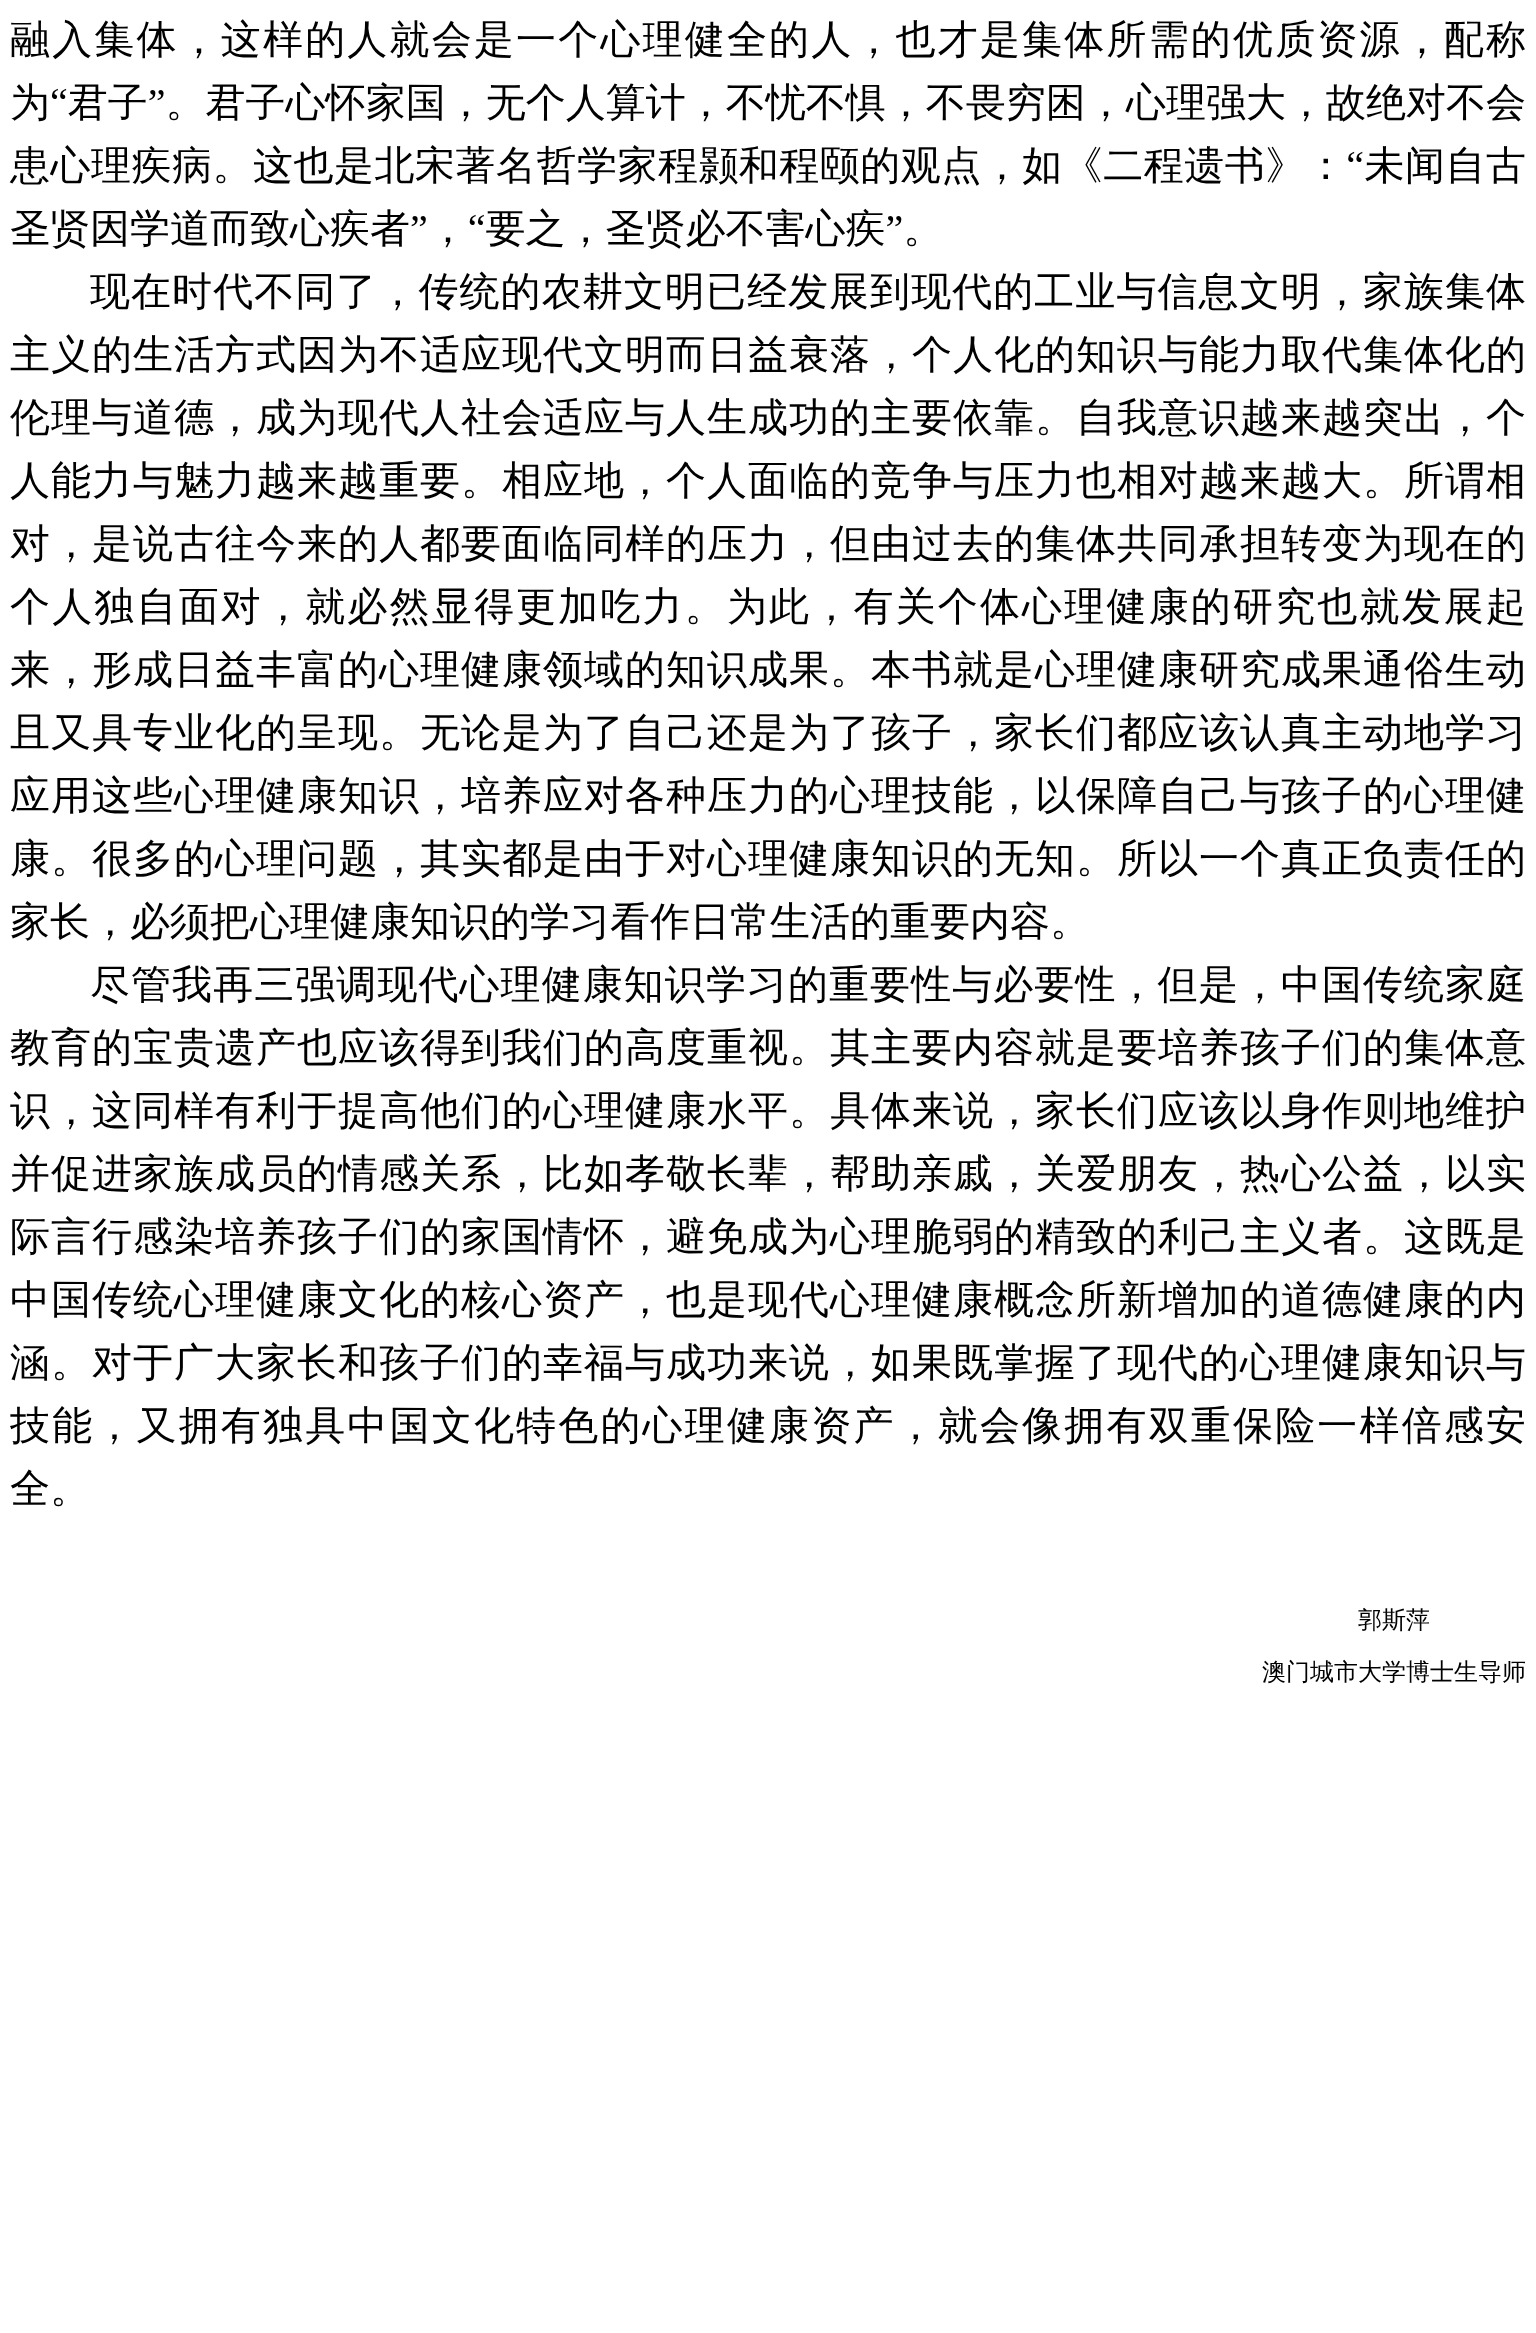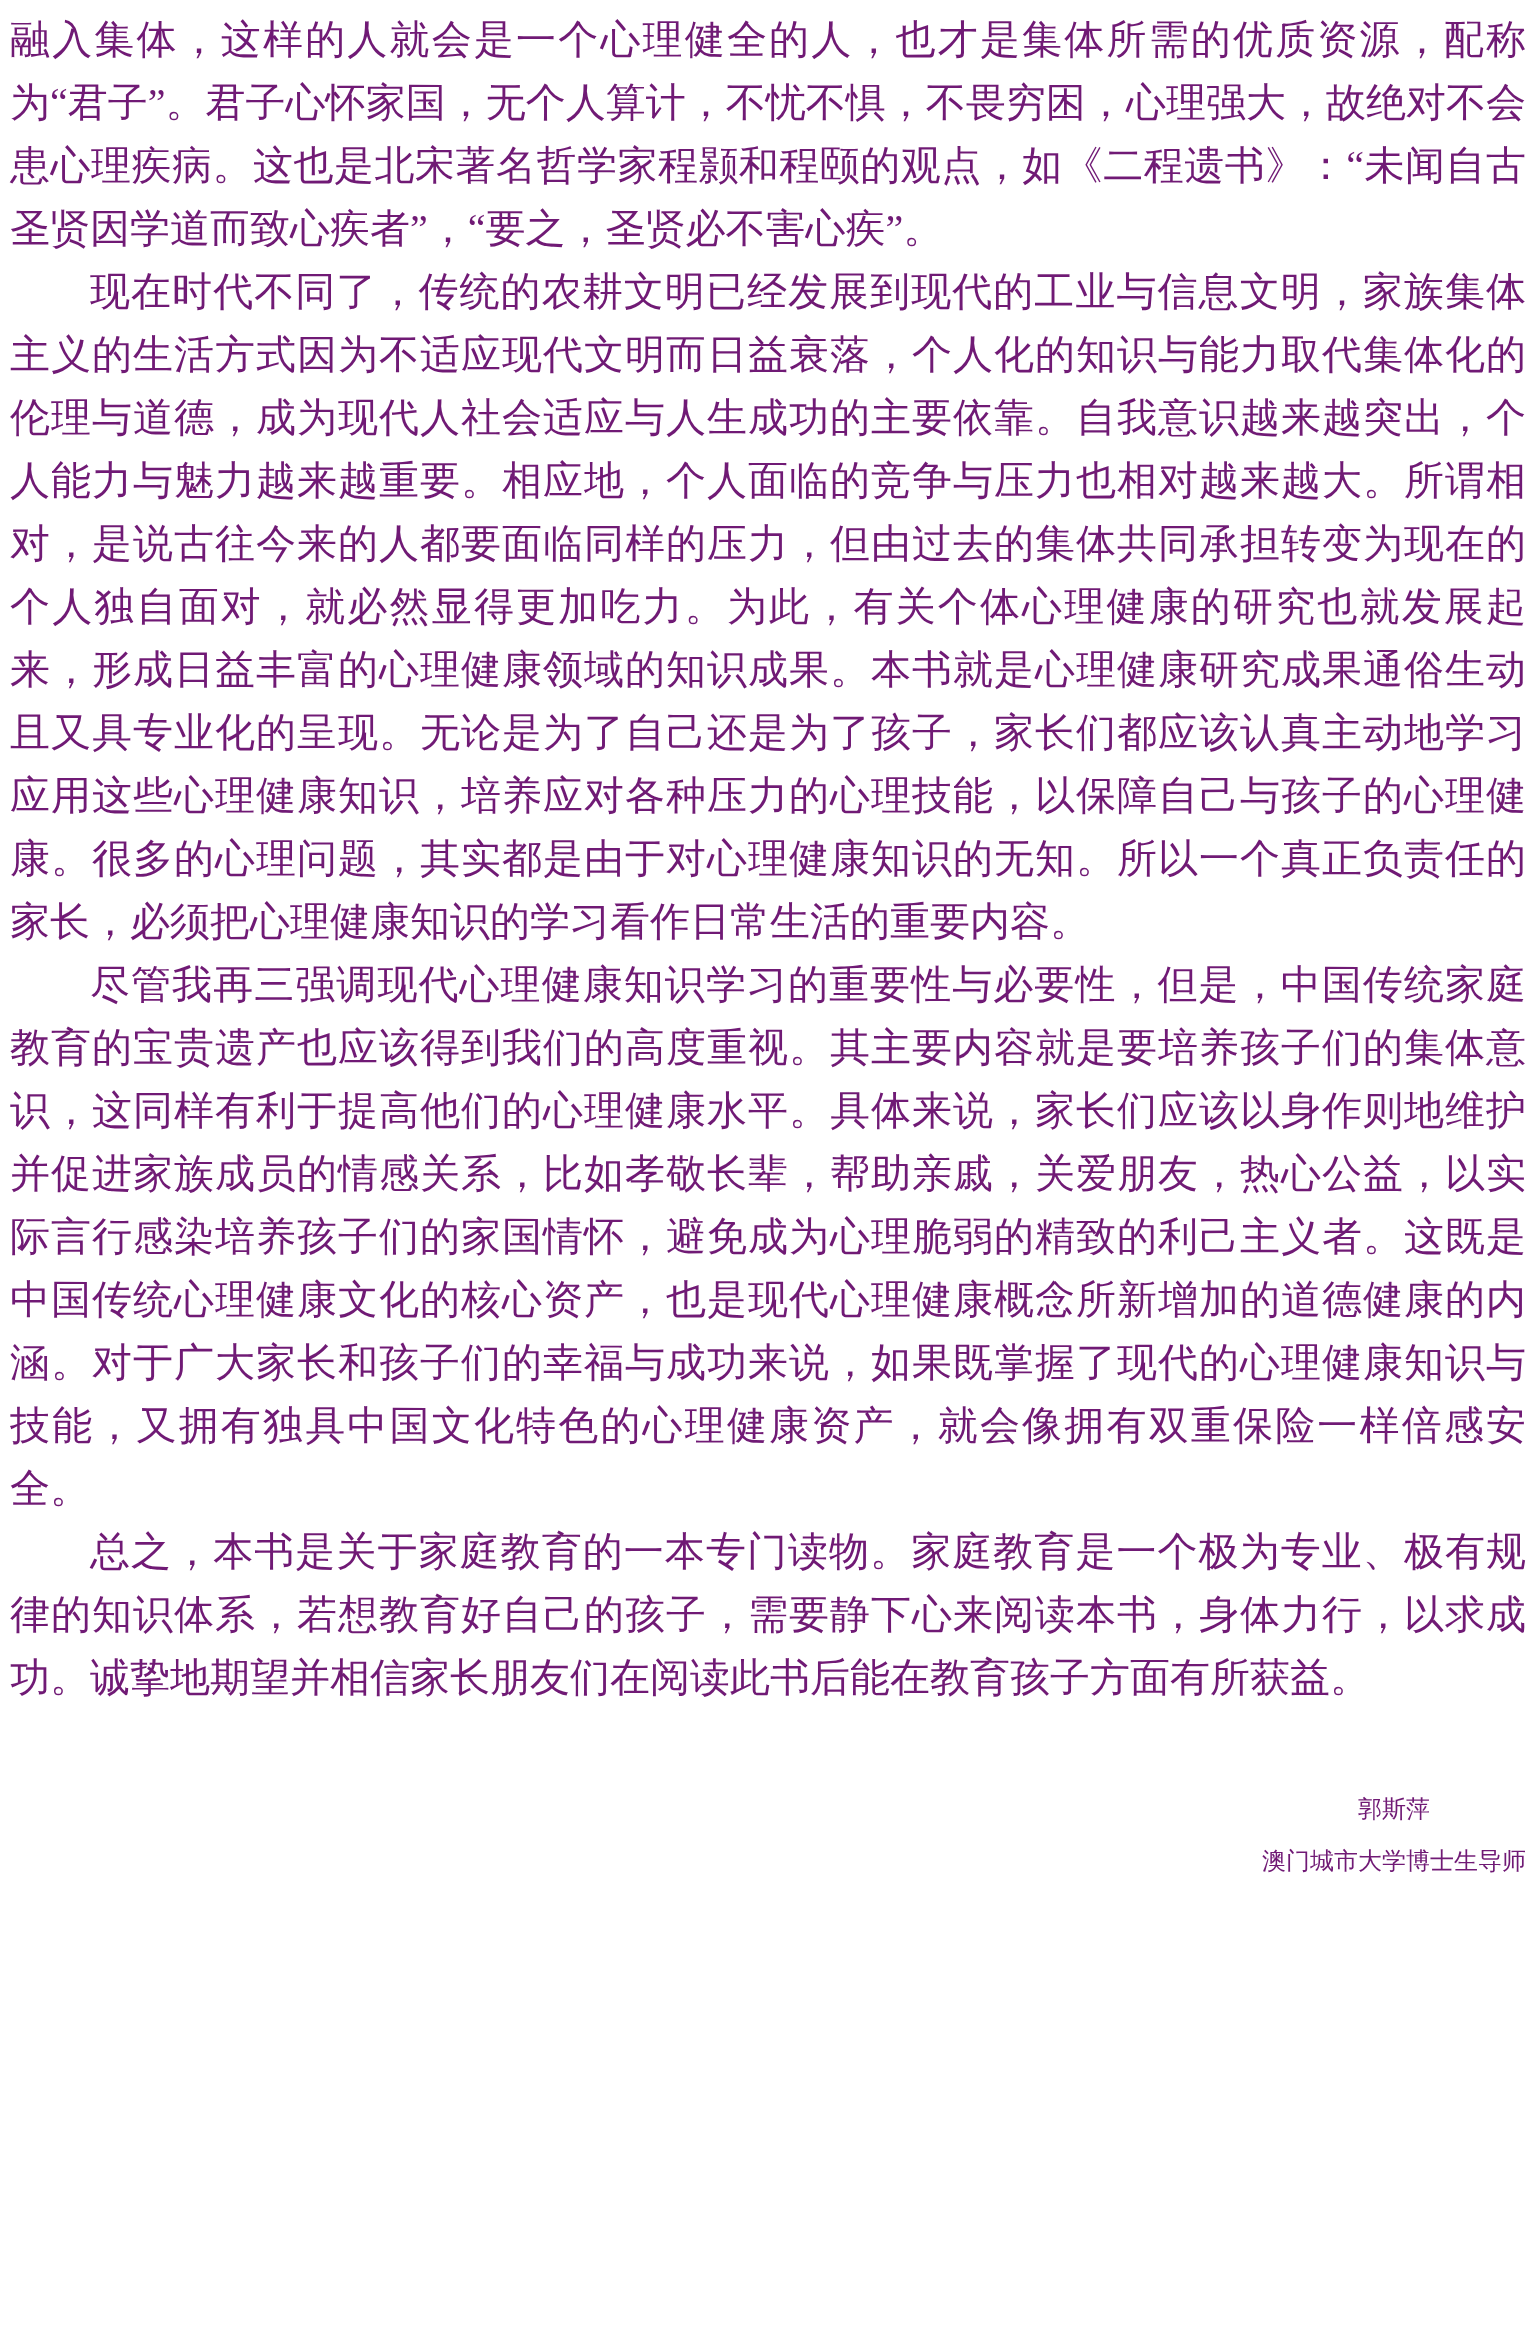--- a/index.html
+++ b/index.html
@@ -6,21 +6,21 @@
     margin: 0;
     padding: 0;
     background: #ffffff;
   }
   .page {
     position: relative;
     width: 1536px;
     height: 2333px;
     box-sizing: border-box;
     background: #ffffff;
-    color: #701a75;
+    color: #000000;
     padding: 8px 10px 0 10px;
     font-family: "Liberation Serif", "DejaVu Serif", serif;
     font-size: 40px;
     line-height: 63px;
     overflow: hidden;
   }
   .para {
     margin: 0;
     text-align: justify;
     text-justify: inter-ideograph;
@@ -48,20 +48,19 @@
 
 <div class="page">
 
   <p class="para no-indent">融入集体，这样的人就会是一个心理健全的人，也才是集体所需的优质资源，配称为“君子”。君子心怀家国，无个人算计，不忧不惧，不畏穷困，心理强大，故绝对不会患心理疾病。这也是北宋著名哲学家程颢和程颐的观点，如《二程遗书》：“未闻自古圣贤因学道而致心疾者”，“要之，圣贤必不害心疾”。</p>
 
   <p class="para">现在时代不同了，传统的农耕文明已经发展到现代的工业与信息文明，家族集体主义的生活方式因为不适应现代文明而日益衰落，个人化的知识与能力取代集体化的伦理与道德，成为现代人社会适应与人生成功的主要依靠。自我意识越来越突出，个人能力与魅力越来越重要。相应地，个人面临的竞争与压力也相对越来越大。所谓相对，是说古往今来的人都要面临同样的压力，但由过去的集体共同承担转变为现在的个人独自面对，就必然显得更加吃力。为此，有关个体心理健康的研究也就发展起来，形成日益丰富的心理健康领域的知识成果。本书就是心理健康研究成果通俗生动且又具专业化的呈现。无论是为了自己还是为了孩子，家长们都应该认真主动地学习应用这些心理健康知识，培养应对各种压力的心理技能，以保障自己与孩子的心理健康。很多的心理问题，其实都是由于对心理健康知识的无知。所以一个真正负责任的家长，必须把心理健康知识的学习看作日常生活的重要内容。</p>
 
   <p class="para">尽管我再三强调现代心理健康知识学习的重要性与必要性，但是，中国传统家庭教育的宝贵遗产也应该得到我们的高度重视。其主要内容就是要培养孩子们的集体意识，这同样有利于提高他们的心理健康水平。具体来说，家长们应该以身作则地维护并促进家族成员的情感关系，比如孝敬长辈，帮助亲戚，关爱朋友，热心公益，以实际言行感染培养孩子们的家国情怀，避免成为心理脆弱的精致的利己主义者。这既是中国传统心理健康文化的核心资产，也是现代心理健康概念所新增加的道德健康的内涵。对于广大家长和孩子们的幸福与成功来说，如果既掌握了现代的心理健康知识与技能，又拥有独具中国文化特色的心理健康资产，就会像拥有双重保险一样倍感安全。</p>
 
 
-  <p class="para">总之，本书是关于家庭教育的一本专门读物。家庭教育是一个极为专业、极有规律的知识体系，若想教育好自己的孩子，需要静下心来阅读本书，身体力行，以求成功。诚挚地期望并相信家长朋友们在阅读此书后能在教育孩子方面有所获益。</p>
 
   <div class="signature">
     <div>郭斯萍</div>
     <div>澳门城市大学博士生导师</div>
   </div>
 
 </div>
 
 </body></html>

